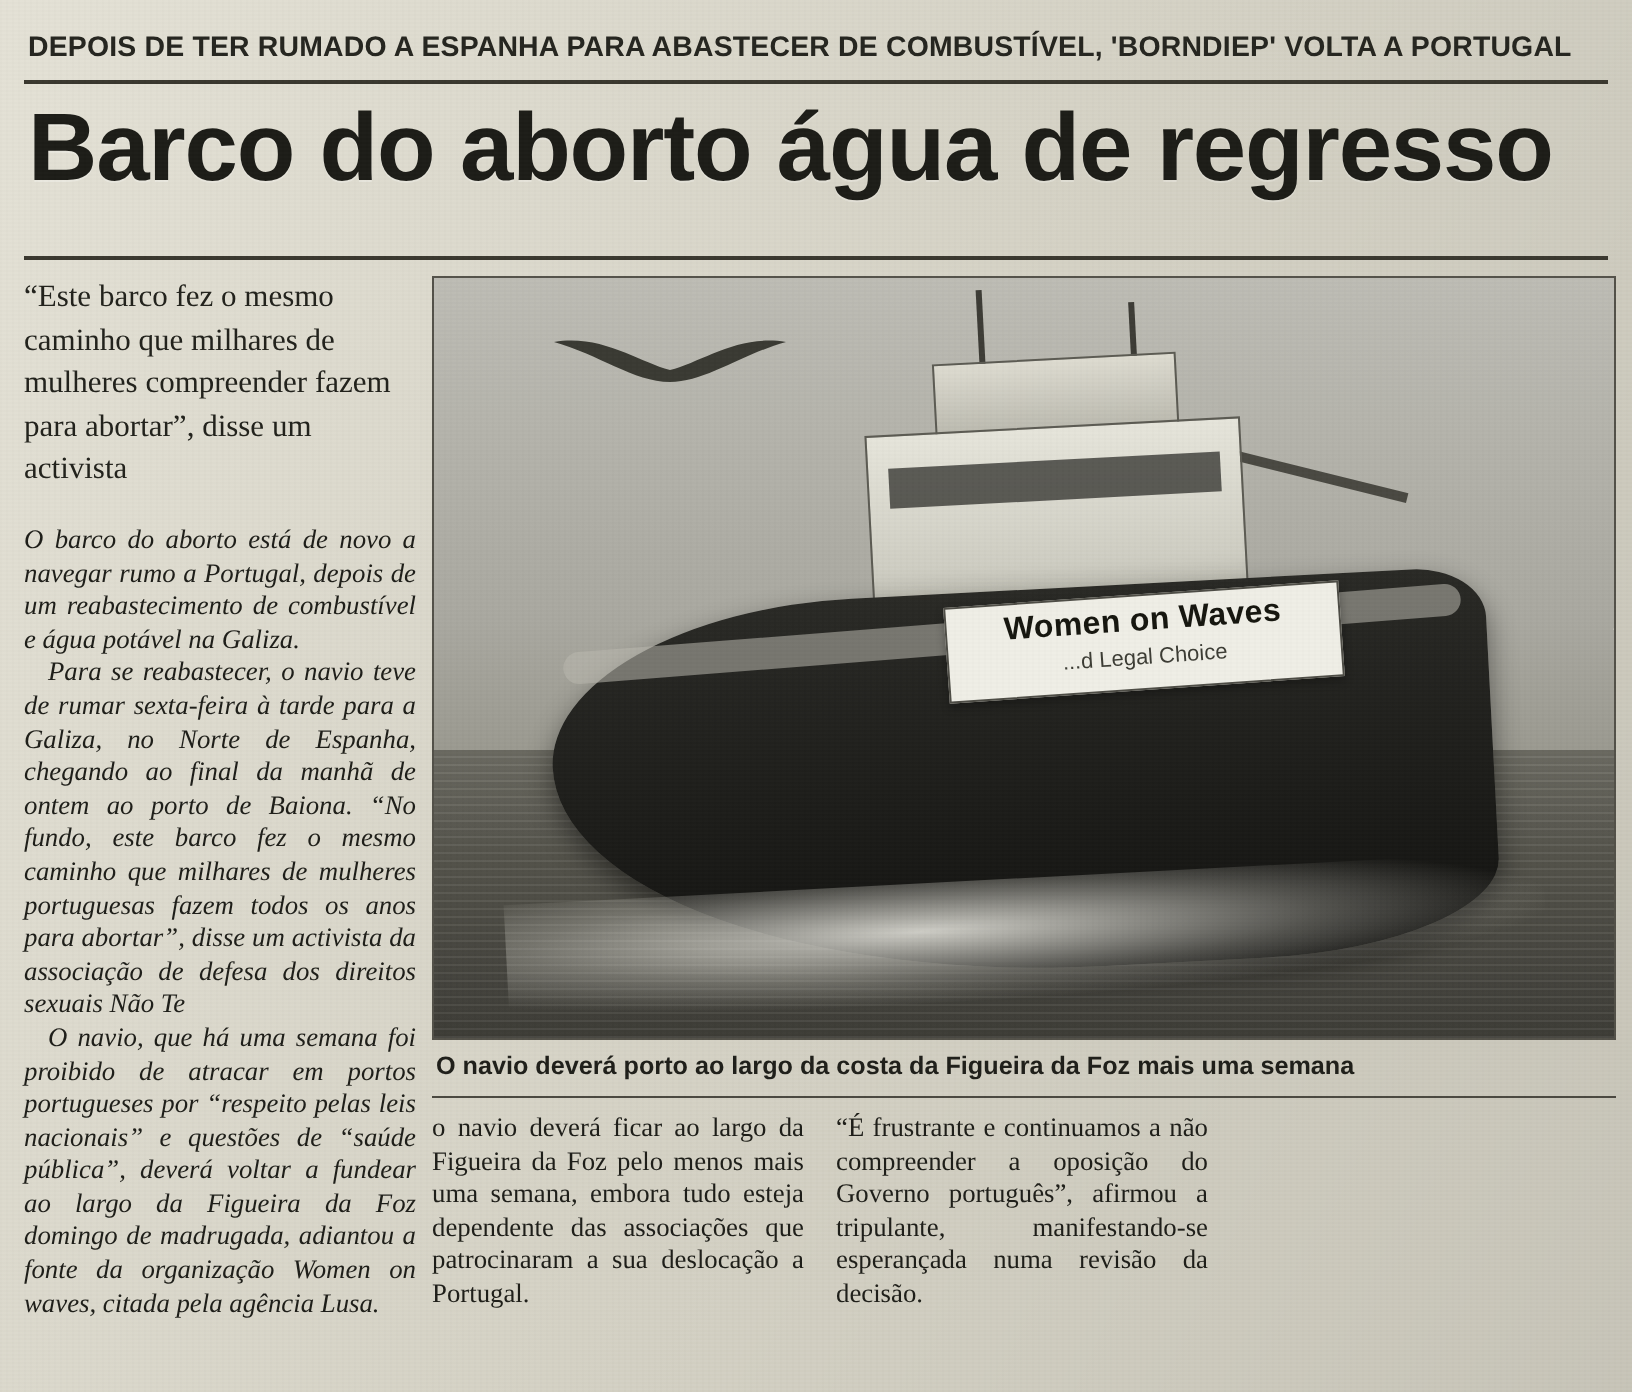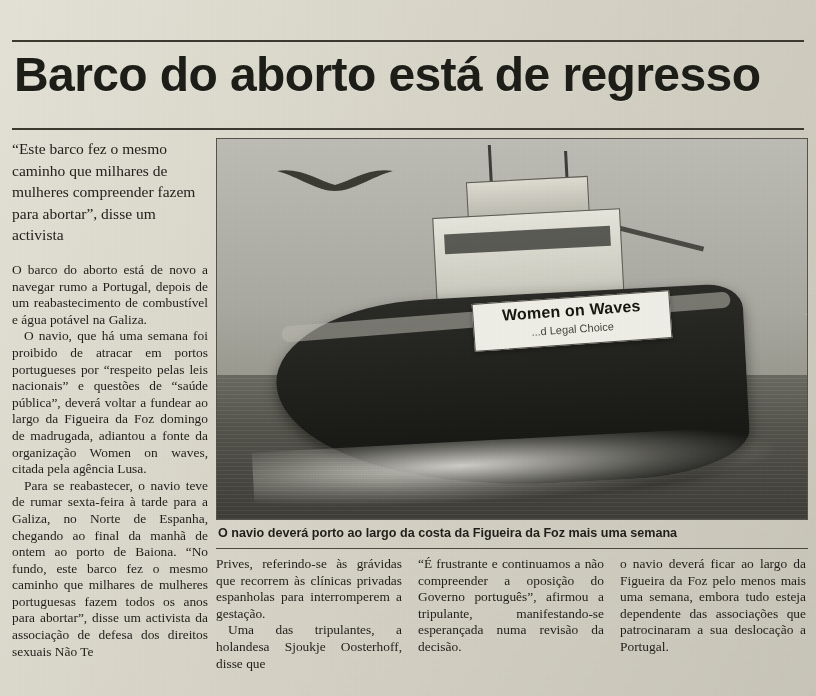--- a/index.html
+++ b/index.html
@@ -91,20 +91,21 @@
     top: 262px;
     width: 196px;
     font-size: 13.4px;
     line-height: 16.6px;
     color: #1e1e19;
     text-align: justify;
   }
   .body-left p {
     margin: 0 0 0 0;
     text-indent: 12px;
+    font-style: italic;
   }
   .body-left p.first {
     text-indent: 0;
   }
 
   
   .photo-wrap {
     position: absolute;
     left: 216px;
     top: 138px;
@@ -313,31 +314,32 @@
   }
   .cols .col p.first {
     text-indent: 0;
   }
 </style>
 </head>
 <body>
 
 <div class="page">
 
+  <div class="kicker">DEPOIS DE TER RUMADO A ESPANHA PARA ABASTECER DE COMBUSTÍVEL, 'BORNDIEP' VOLTA A PORTUGAL</div>
   <div class="rule-top"></div>
 
-  <div class="headline">Barco do aborto está de regresso</div>
+  <div class="headline">Barco do aborto água de regresso</div>
   <div class="rule-under-head"></div>
 
   <div class="lead">“Este barco fez o mesmo caminho que milhares de mulheres compreender fazem para abortar”, disse um activista</div>
 
   <div class="body-left">
     <p class="first">O barco do aborto está de novo a navegar rumo a Portugal, depois de um reabastecimento de combustível e água potável na Galiza.</p>
+    <p>Para se reabastecer, o navio teve de rumar sexta-feira à tarde para a Galiza, no Norte de Espanha, chegando ao final da manhã de ontem ao porto de Baiona. “No fundo, este barco fez o mesmo caminho que milhares de mulheres portuguesas fazem todos os anos para abortar”, disse um activista da associação de defesa dos direitos sexuais Não Te</p>
     <p>O navio, que há uma semana foi proibido de atracar em portos portugueses por “respeito pelas leis nacionais” e questões de “saúde pública”, deverá voltar a fundear ao largo da Figueira da Foz domingo de madrugada, adiantou a fonte da organização Women on waves, citada pela agência Lusa.</p>
-    <p>Para se reabastecer, o navio teve de rumar sexta-feira à tarde para a Galiza, no Norte de Espanha, chegando ao final da manhã de ontem ao porto de Baiona. “No fundo, este barco fez o mesmo caminho que milhares de mulheres portuguesas fazem todos os anos para abortar”, disse um activista da associação de defesa dos direitos sexuais Não Te</p>
     <p></p>
   </div>
 
   <div class="photo-wrap">
     <div class="sky"></div>
     <div class="sea"></div>
 
     <svg class="bird" viewBox="0 0 120 28">
       <path d="M2 6 C 26 2, 44 16, 60 20 C 76 16, 94 2, 118 6 C 96 12, 78 26, 60 26 C 42 26, 24 12, 2 6 Z" fill="currentColor"></path>
     </svg>
@@ -359,25 +361,21 @@
 
     <div class="foam"></div>
     <div class="credit">PAULO CUNHA/LUSA</div>
   </div>
 
   <div class="caption">O navio deverá porto ao largo da costa da Figueira da Foz mais uma semana</div>
   <div class="rule-caption"></div>
 
   <div class="cols">
     <div class="col">
-      <p class="first">Prives, referindo-se às grávidas que recorrem às clínicas privadas espanholas para interromperem a gestação.</p>
-      <p>Uma das tripulantes, a holandesa Sjoukje Oosterhoff, disse que</p>
+      <p class="first">o navio deverá ficar ao largo da Figueira da Foz pelo menos mais uma semana, embora tudo esteja dependente das associações que patrocinaram a sua deslocação a Portugal.</p>
     </div>
     <div class="col">
       <p class="first">“É frustrante e continuamos a não compreender a oposição do Governo português”, afirmou a tripulante, manifestando-se esperançada numa revisão da decisão.</p>
     </div>
-    <div class="col">
-      <p class="first">o navio deverá ficar ao largo da Figueira da Foz pelo menos mais uma semana, embora tudo esteja dependente das associações que patrocinaram a sua deslocação a Portugal.</p>
-    </div>
   </div>
 
   <div class="grain"></div>
 </div>
 
 </body></html>

